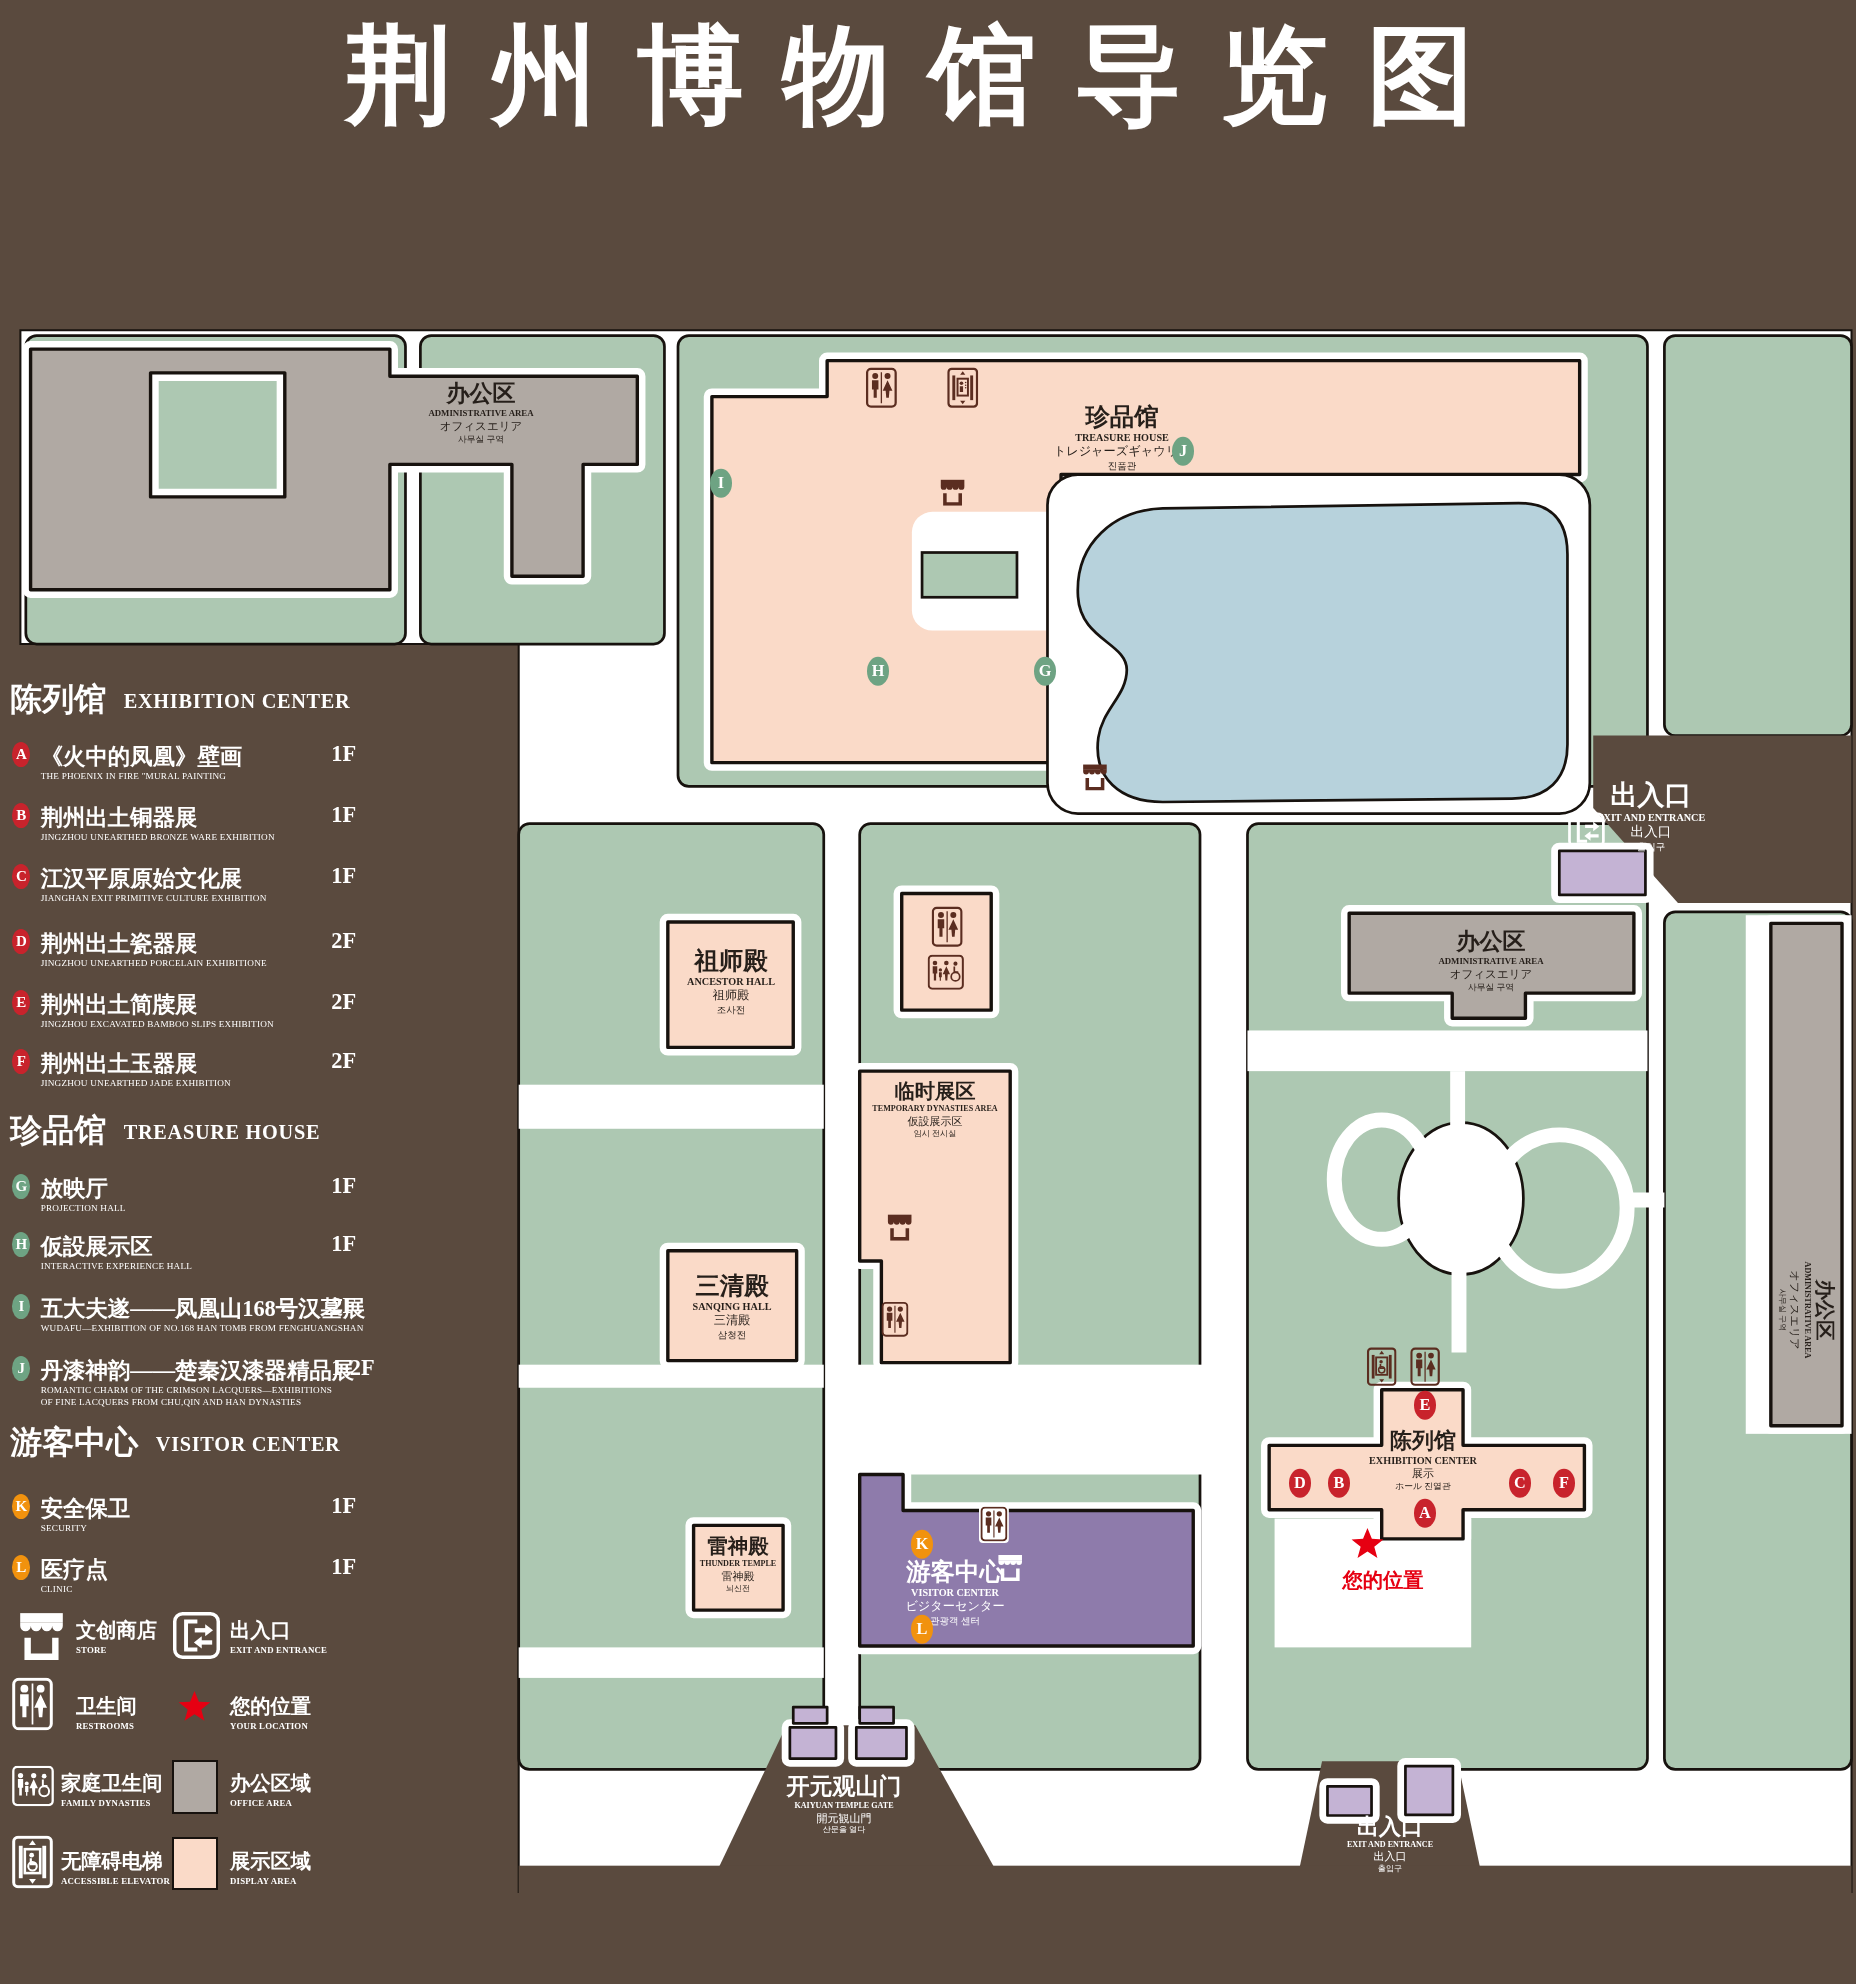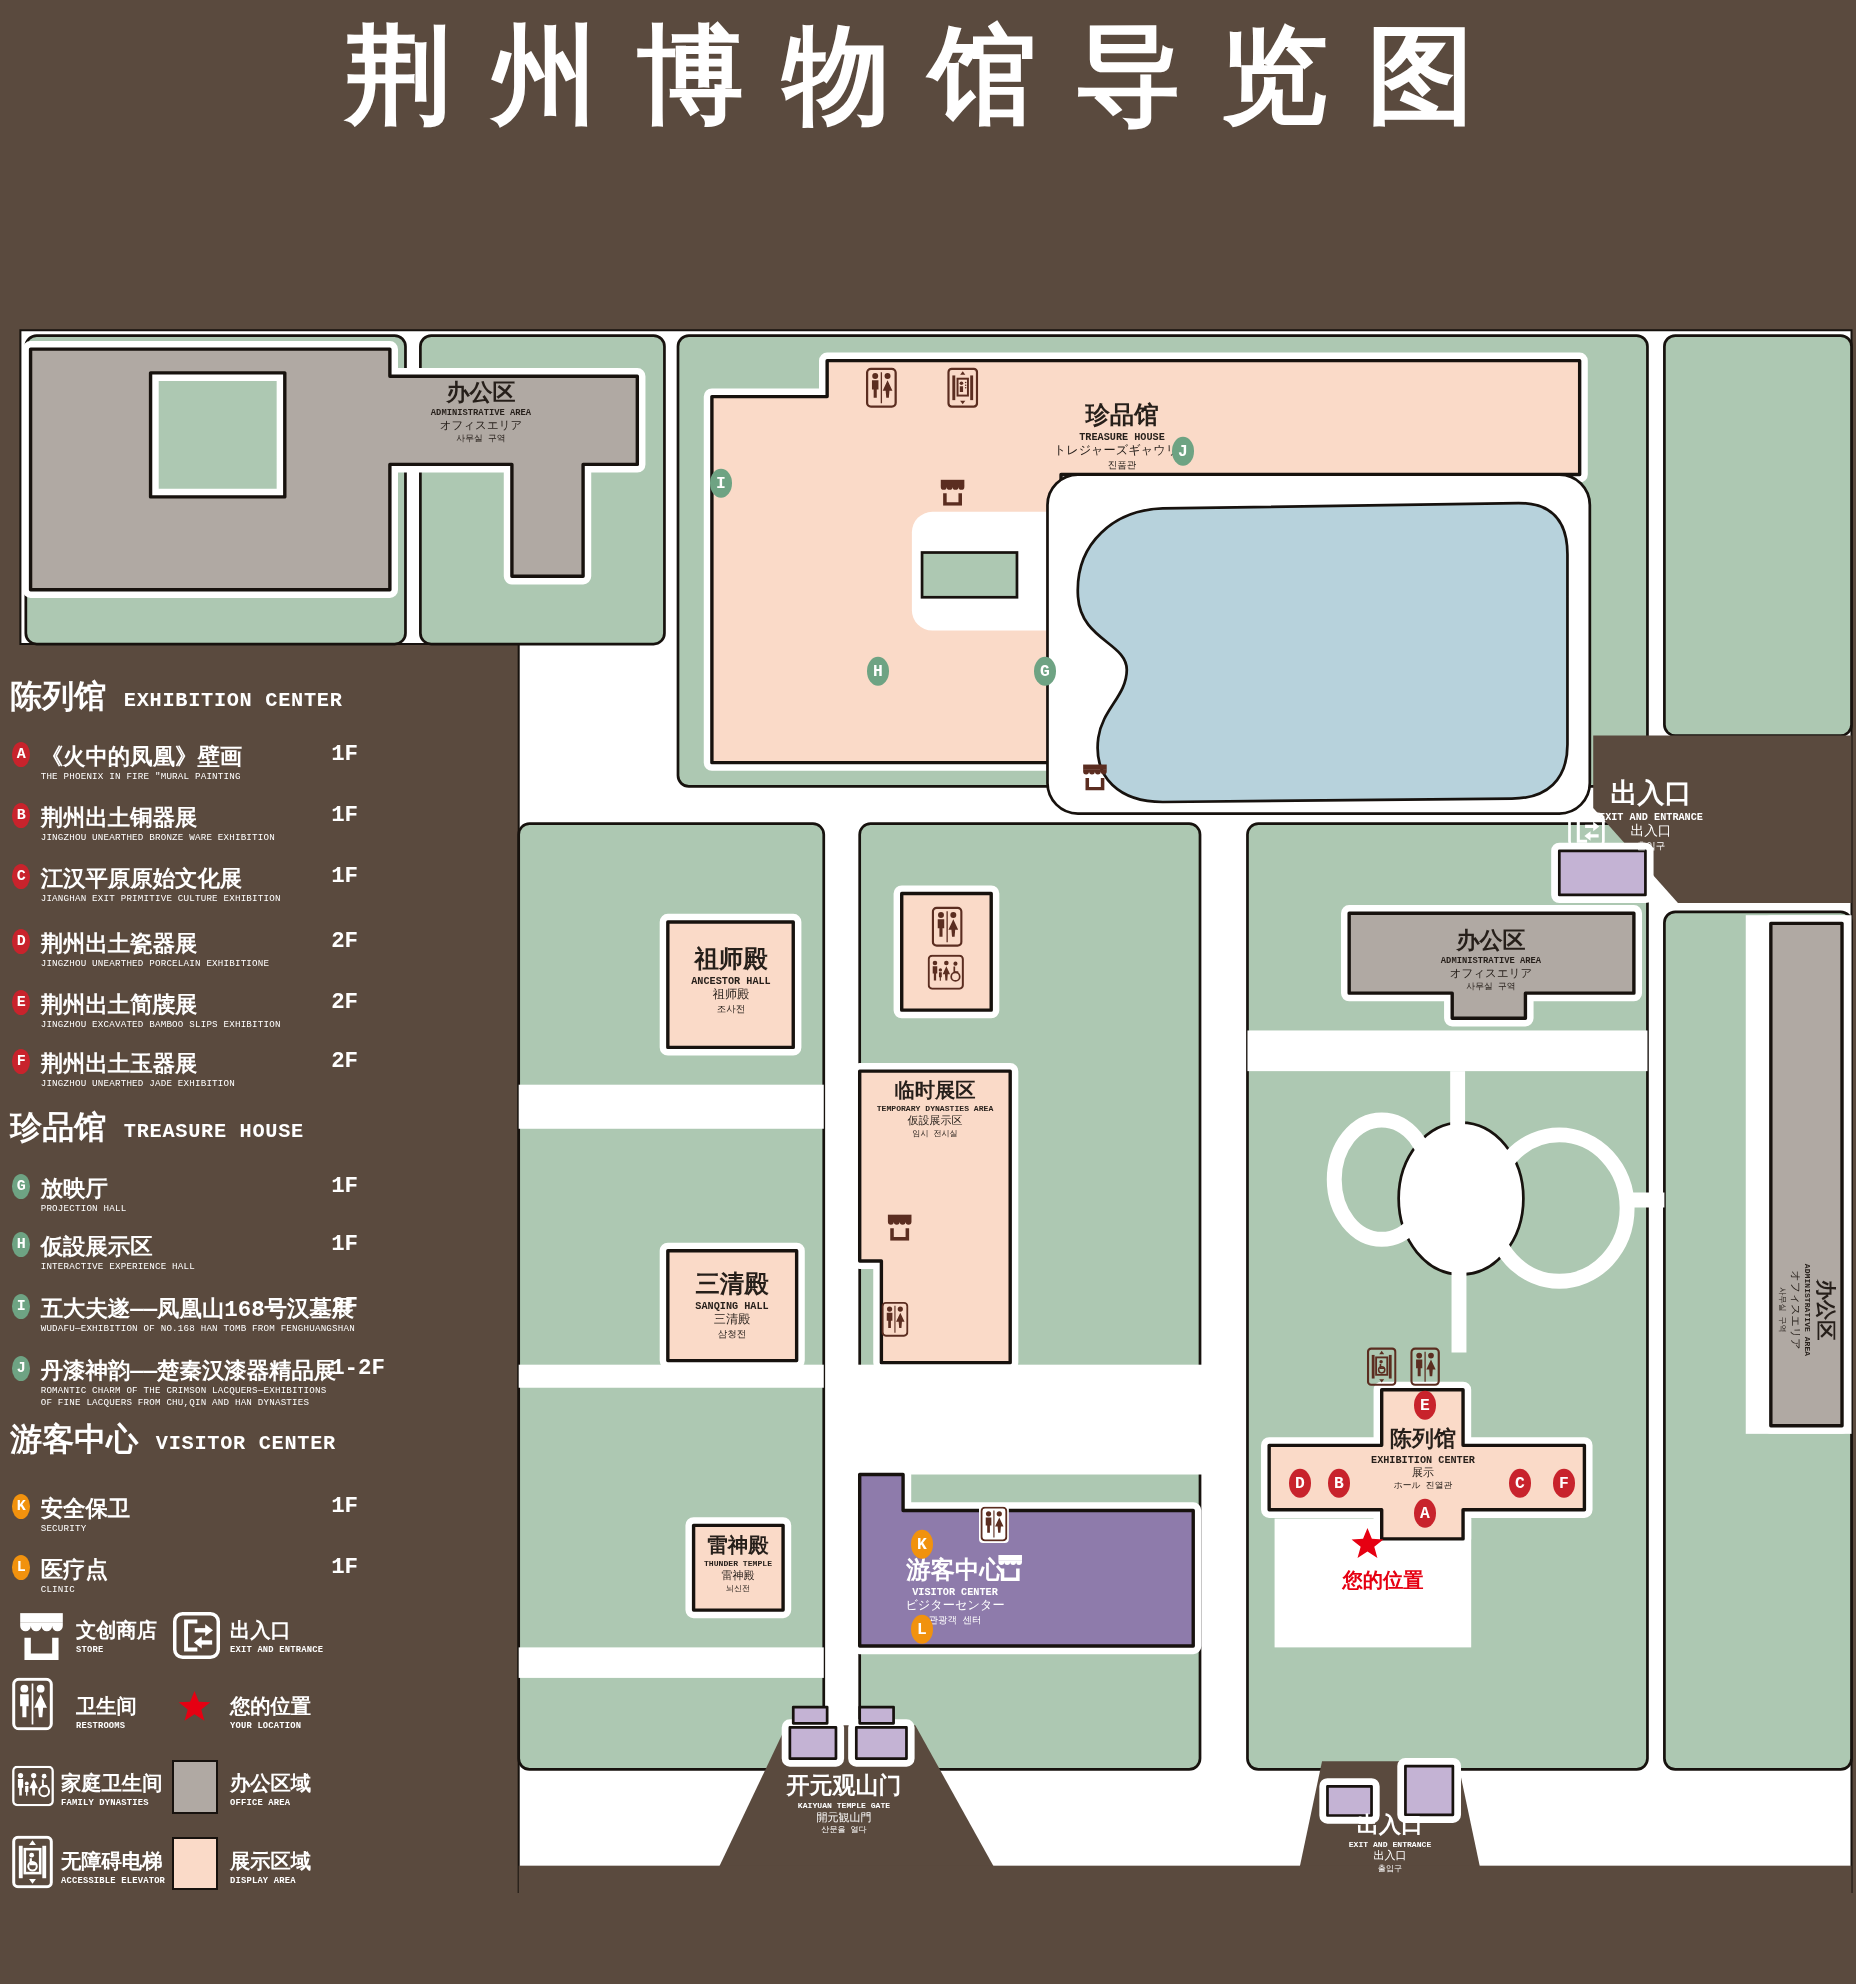--- a/index.html
+++ b/index.html
@@ -1,17 +1,17 @@
 <!DOCTYPE html>
 <html style="font-size:11px"><head>
 <meta charset="utf-8">
 <style>
   html,body{margin:0;padding:0;background:#5a4a3e;}
   #stage{position:relative;width:1857px;height:1893px;background:#5a4a3e;overflow:hidden;
-         font-family:Liberation Mono, monospace;}
+         font-family:Liberation Serif, serif;}
   .abs{position:absolute;}
   
   .page-title{position:absolute;left:929px;top:4.1px;transform:translateX(-50%);
     color:#fff;font-size:107px;font-weight:900;letter-spacing:39px;white-space:nowrap;}
   .page-subtitle{position:absolute;left:929px;top:133px;transform:translateX(-50%);
     color:#fff;font-size:38px;font-weight:700;letter-spacing:2px;white-space:nowrap;}
   
   .maplabel{position:absolute;transform:translateX(-50%);text-align:center;
     color:#261f1a;line-height:1.08;white-space:nowrap;}
   .maplabel div{margin-top:2px;}

